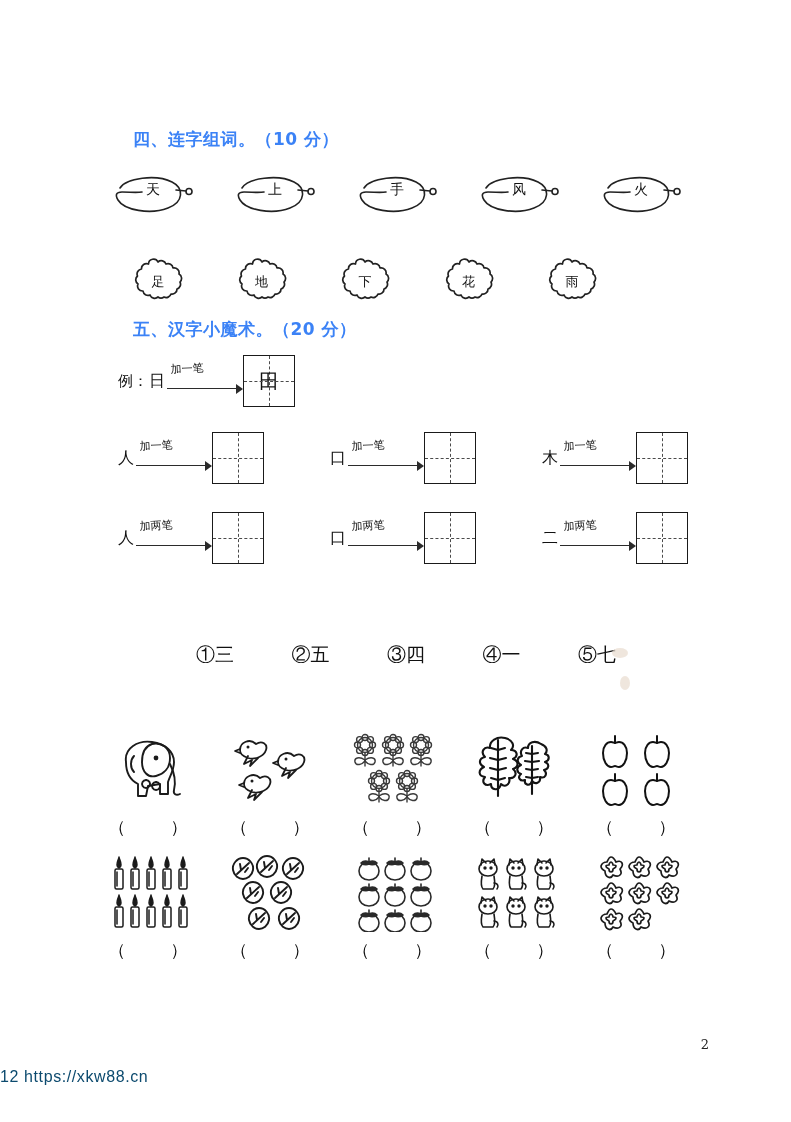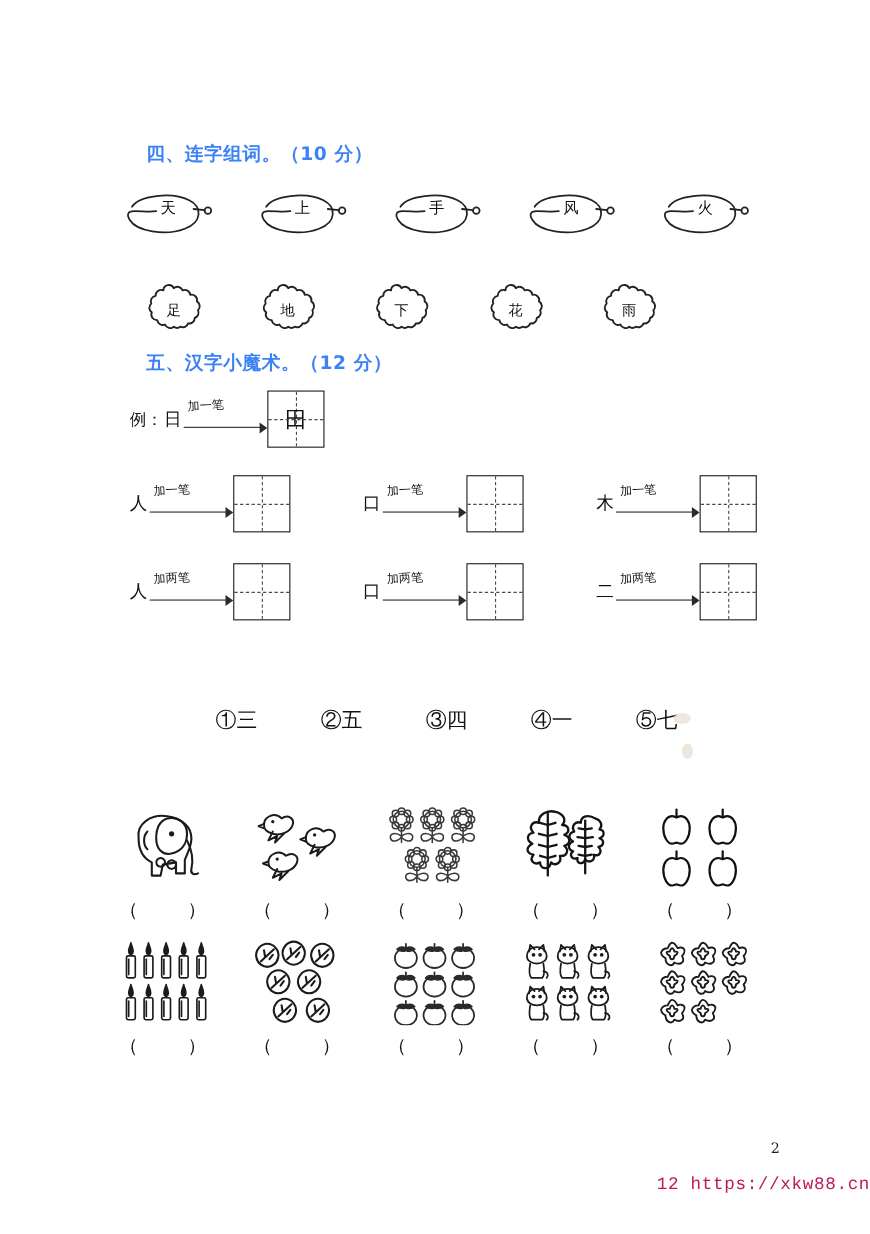--- a/index.html
+++ b/index.html
@@ -257,24 +257,24 @@
     top: 1037px;
     font-size: 13px;
     color: #222;
     font-family: "DejaVu Serif", "Liberation Serif", serif;
   }
   .watermark {
     position: absolute;
     left: 0;
     right: 0;
     top: 1068px;
-    text-align: right;
+    text-align: left;
     font-size: 16px;
-    color: #be185d;
-    font-family: Liberation Mono, monospace;
+    color: #0c4a6e;
+    font-family: Liberation Sans, sans-serif;
     letter-spacing: 0.6px;
   }
   .smudge {
     position: absolute;
     background: #e9ddd2;
     border-radius: 50%;
     opacity: 0.75;
   }
 </style>
 </head>
@@ -353,21 +353,21 @@
       <div class="flower-char">花</div>
     </div>
     <div class="flower-cell">
       <svg width="56" height="48" viewBox="0 0 56 48" aria-hidden="true">
         <path d="M28 4 a5 5 0 0 1 8 2 a5 5 0 0 1 7 4 a5 5 0 0 1 6 6 a5 5 0 0 1 1 8 a5 5 0 0 1 -3 7 a5 5 0 0 1 -6 5 a5 5 0 0 1 -7 3 a5 5 0 0 1 -6 0 a5 5 0 0 1 -8 -2 a5 5 0 0 1 -7 -4 a5 5 0 0 1 -5 -7 a5 5 0 0 1 -0.5 -8 a5 5 0 0 1 4 -7 a5 5 0 0 1 7 -5 a5 5 0 0 1 9.5 -2 z" fill="none" stroke="#222" stroke-width="1.7" stroke-linejoin="round"></path>
       </svg>
       <div class="flower-char">雨</div>
     </div>
   </div>
 
-  <div class="section-heading" style="top:318px;">五、汉字小魔术。（12 分）</div>
+  <div class="section-heading" style="top:318px;">五、汉字小魔术。（20 分）</div>
 
   <div class="magic-example">
     <span class="ex-label">例：</span>
     <span class="magic-src">日</span>
     <span class="magic-arrow">
       <span class="label">加一笔</span>
       <span class="shaft"></span>
       <span class="head"></span>
     </span>
     <span class="tzg">

